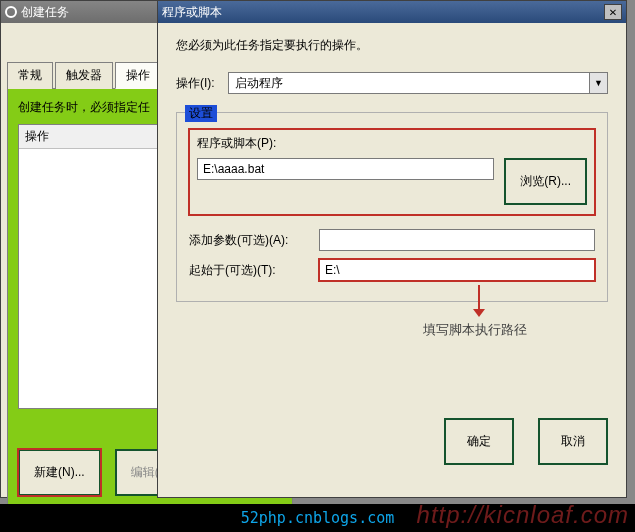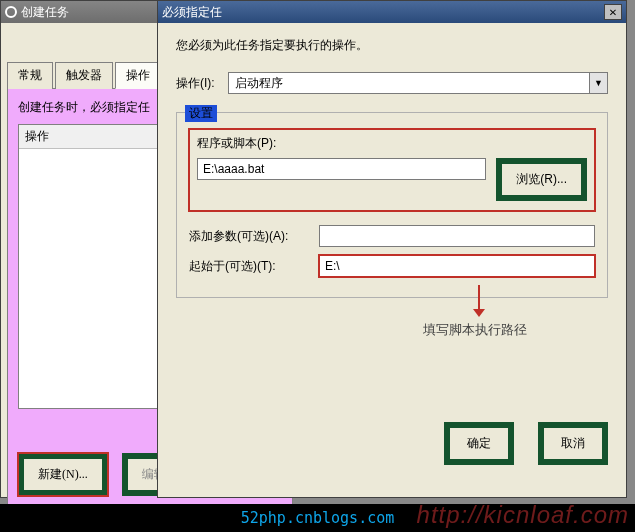--- a/index.html
+++ b/index.html
@@ -46,48 +46,47 @@
     padding: 4px 10px;
     border:1px solid #808080;
     border-bottom:none;
     background:#ece9d8;
     margin-right:2px;
     position:relative;
     top:1px;
   }
   .tab.active { background:#fcfcf7; border-bottom:1px solid #fcfcf7;}
   .tabpanel {
-    background:#f0abfc;
+    background:#84cc16;
     border:1px solid #808080;
     border-top:none;
     padding:10px;
     height: 420px;
     position:relative;
-    font-family:Liberation Serif, serif;
   }
   .listbox {
     border:1px solid #808080;
     background:#fff;
     height: 285px;
     margin-top:8px;
   }
   .listhdr {
     display:flex;
     border-bottom:1px solid #c0c0c0;
     background:#f0f0f0;
     font-size:12px;
   }
   .listhdr .col {
     padding:3px 6px;
     border-right:1px solid #c0c0c0;
   }
   .btn {
-    border:6px solid #14532d;
+    border:2px solid #14532d;
     background:#ece9d8;
-    padding: 7px 14px;
+    padding: 13px 14px;
     font-size:12px;
     cursor:pointer;
     min-width: 70px;
     text-align:center;
   }
   .btn.disabled { color:#888; }
   .backbtns {
     position:absolute; bottom:12px; left:10px;
     display:flex; gap:14px;
   }
@@ -210,21 +209,21 @@
         <div class="btn hl">新建(N)...</div>
         <div class="btn disabled">编辑(E)</div>
       </div>
     </div>
   </div>
 </div>
 
 <div id="frontwin" class="win">
   <div class="titlebar">
     <div class="ttl">
-      <span>必须指定任</span>
+      <span>程序或脚本</span>
     </div>
     <div class="xbtn">✕</div>
   </div>
   <div class="body">
     <div>您必须为此任务指定要执行的操作。</div>
 
     <div class="field" style="margin-top:18px;">
       <div class="flab" style="width:52px">操作(I):</div>
       <div class="dropdown" style="flex:1">
         <div class="val">启动程序</div>

